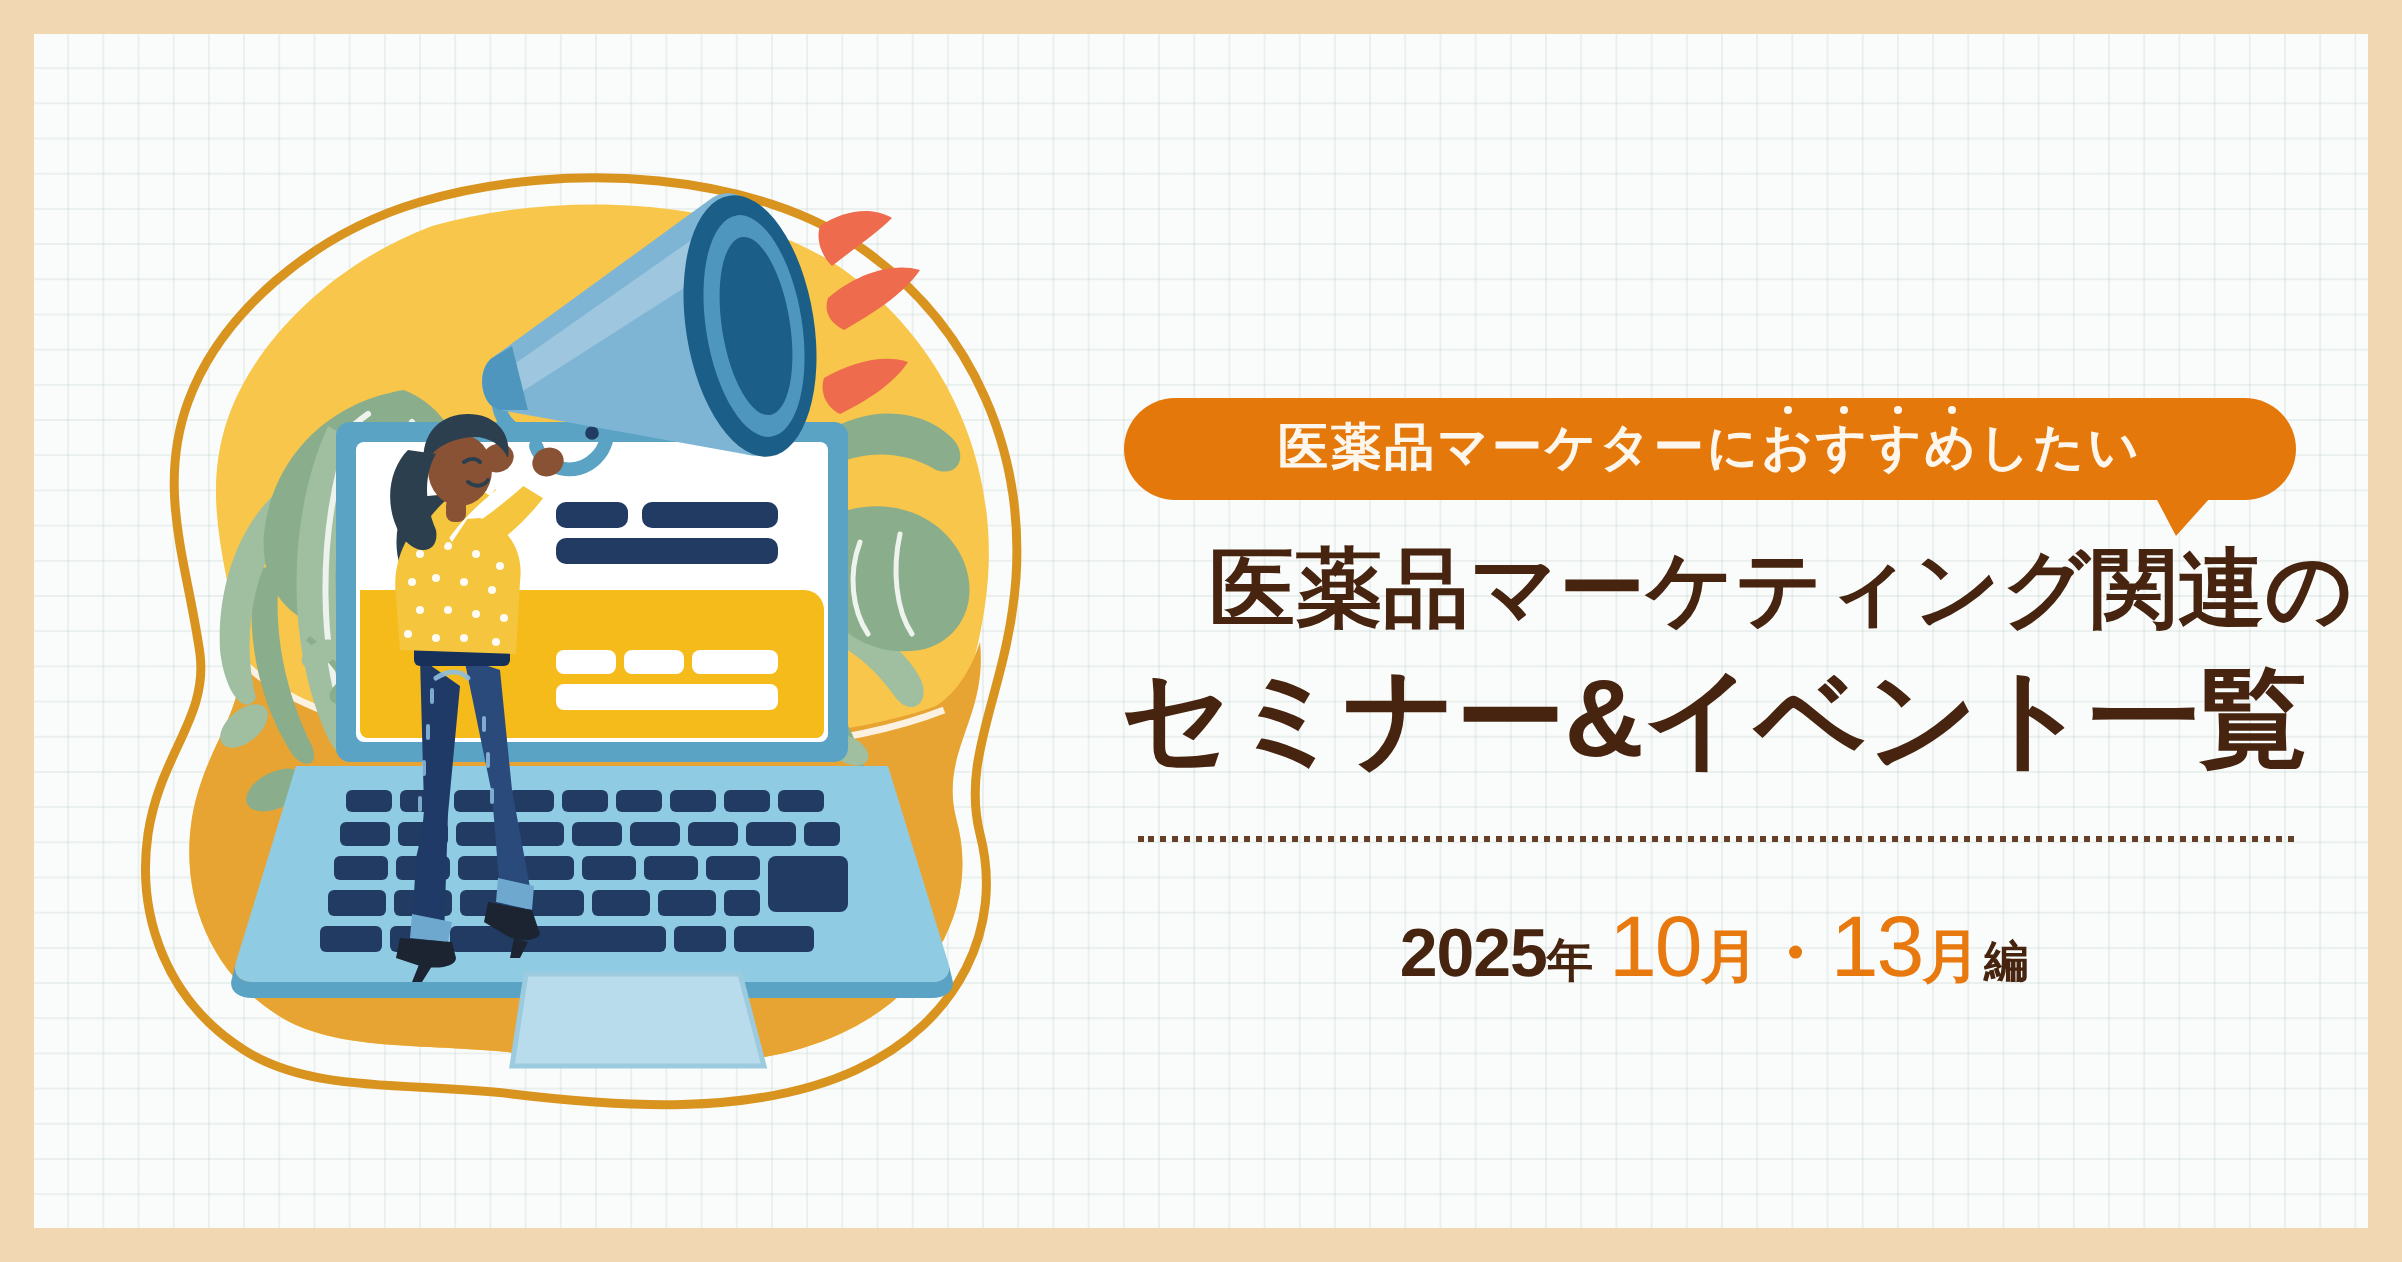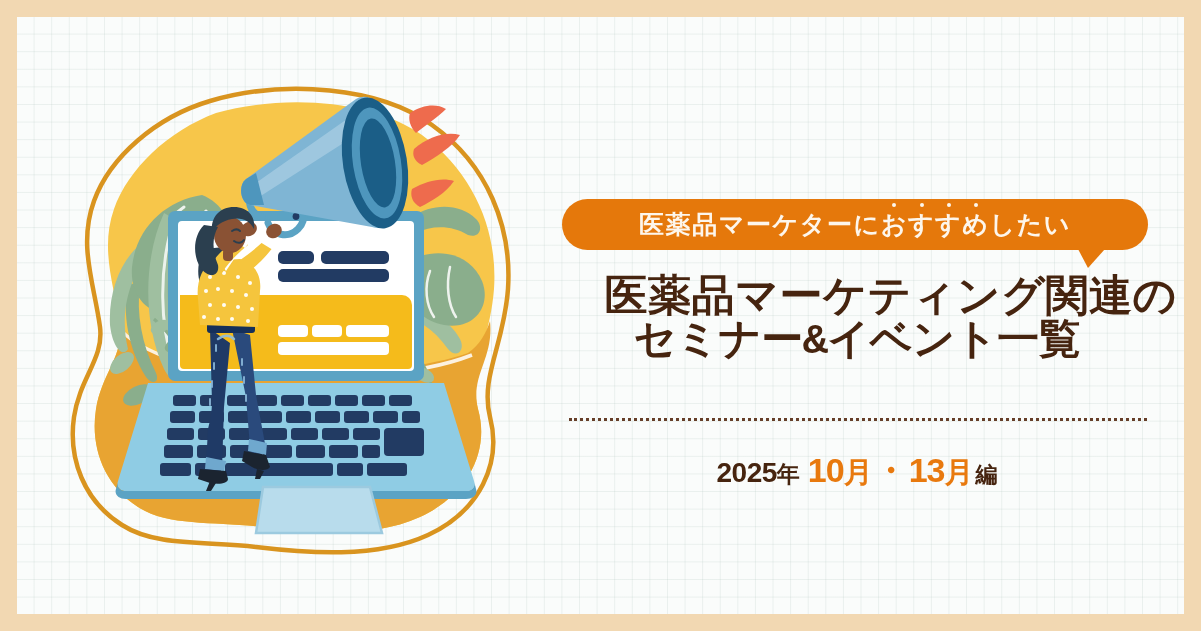--- a/index.html
+++ b/index.html
@@ -133,27 +133,26 @@
     color: #46240F;
     font-size: 43px;
     font-weight: 700;
     letter-spacing: 0.5px;
     line-height: 1.06;
     white-space: nowrap;
     text-align: right;
   }
   .title-line2 {
     color: #46240F;
-    font-size: 42px;
+    font-size: 55px;
     font-weight: 700;
     letter-spacing: -0.5px;
     line-height: 1.12;
-    margin-top: 0;
+    margin-top: 10px;
     white-space: nowrap;
-    font-family: Liberation Mono, monospace;
   }
 
   
   .divider {
     position: absolute;
     left: 32px;
     top: 401px;
     width: 578px;
     height: 0;
     border-top: 3px dotted #5A3018;
@@ -165,33 +164,33 @@
     position: absolute;
     left: 0;
     top: 436px;
     width: 640px;
     text-align: center;
     white-space: nowrap;
     line-height: 1;
   }
   .date-year {
     color: #46240F;
-    font-size: 28px;
+    font-size: 34px;
     font-weight: 700;
     letter-spacing: -0.5px;
   }
   .date-year-suffix {
     color: #46240F;
     font-size: 23px;
     font-weight: 700;
   }
   .date-month {
     color: #E8790E;
-    font-size: 34px;
-    font-weight: 700;
+    font-size: 43px;
+    font-weight: 400;
     letter-spacing: -1px;
     margin-left: 8px;
   }
   .date-month-unit {
     color: #E8790E;
     font-size: 29px;
     font-weight: 700;
   }
   .date-sep {
     color: #E8790E;

